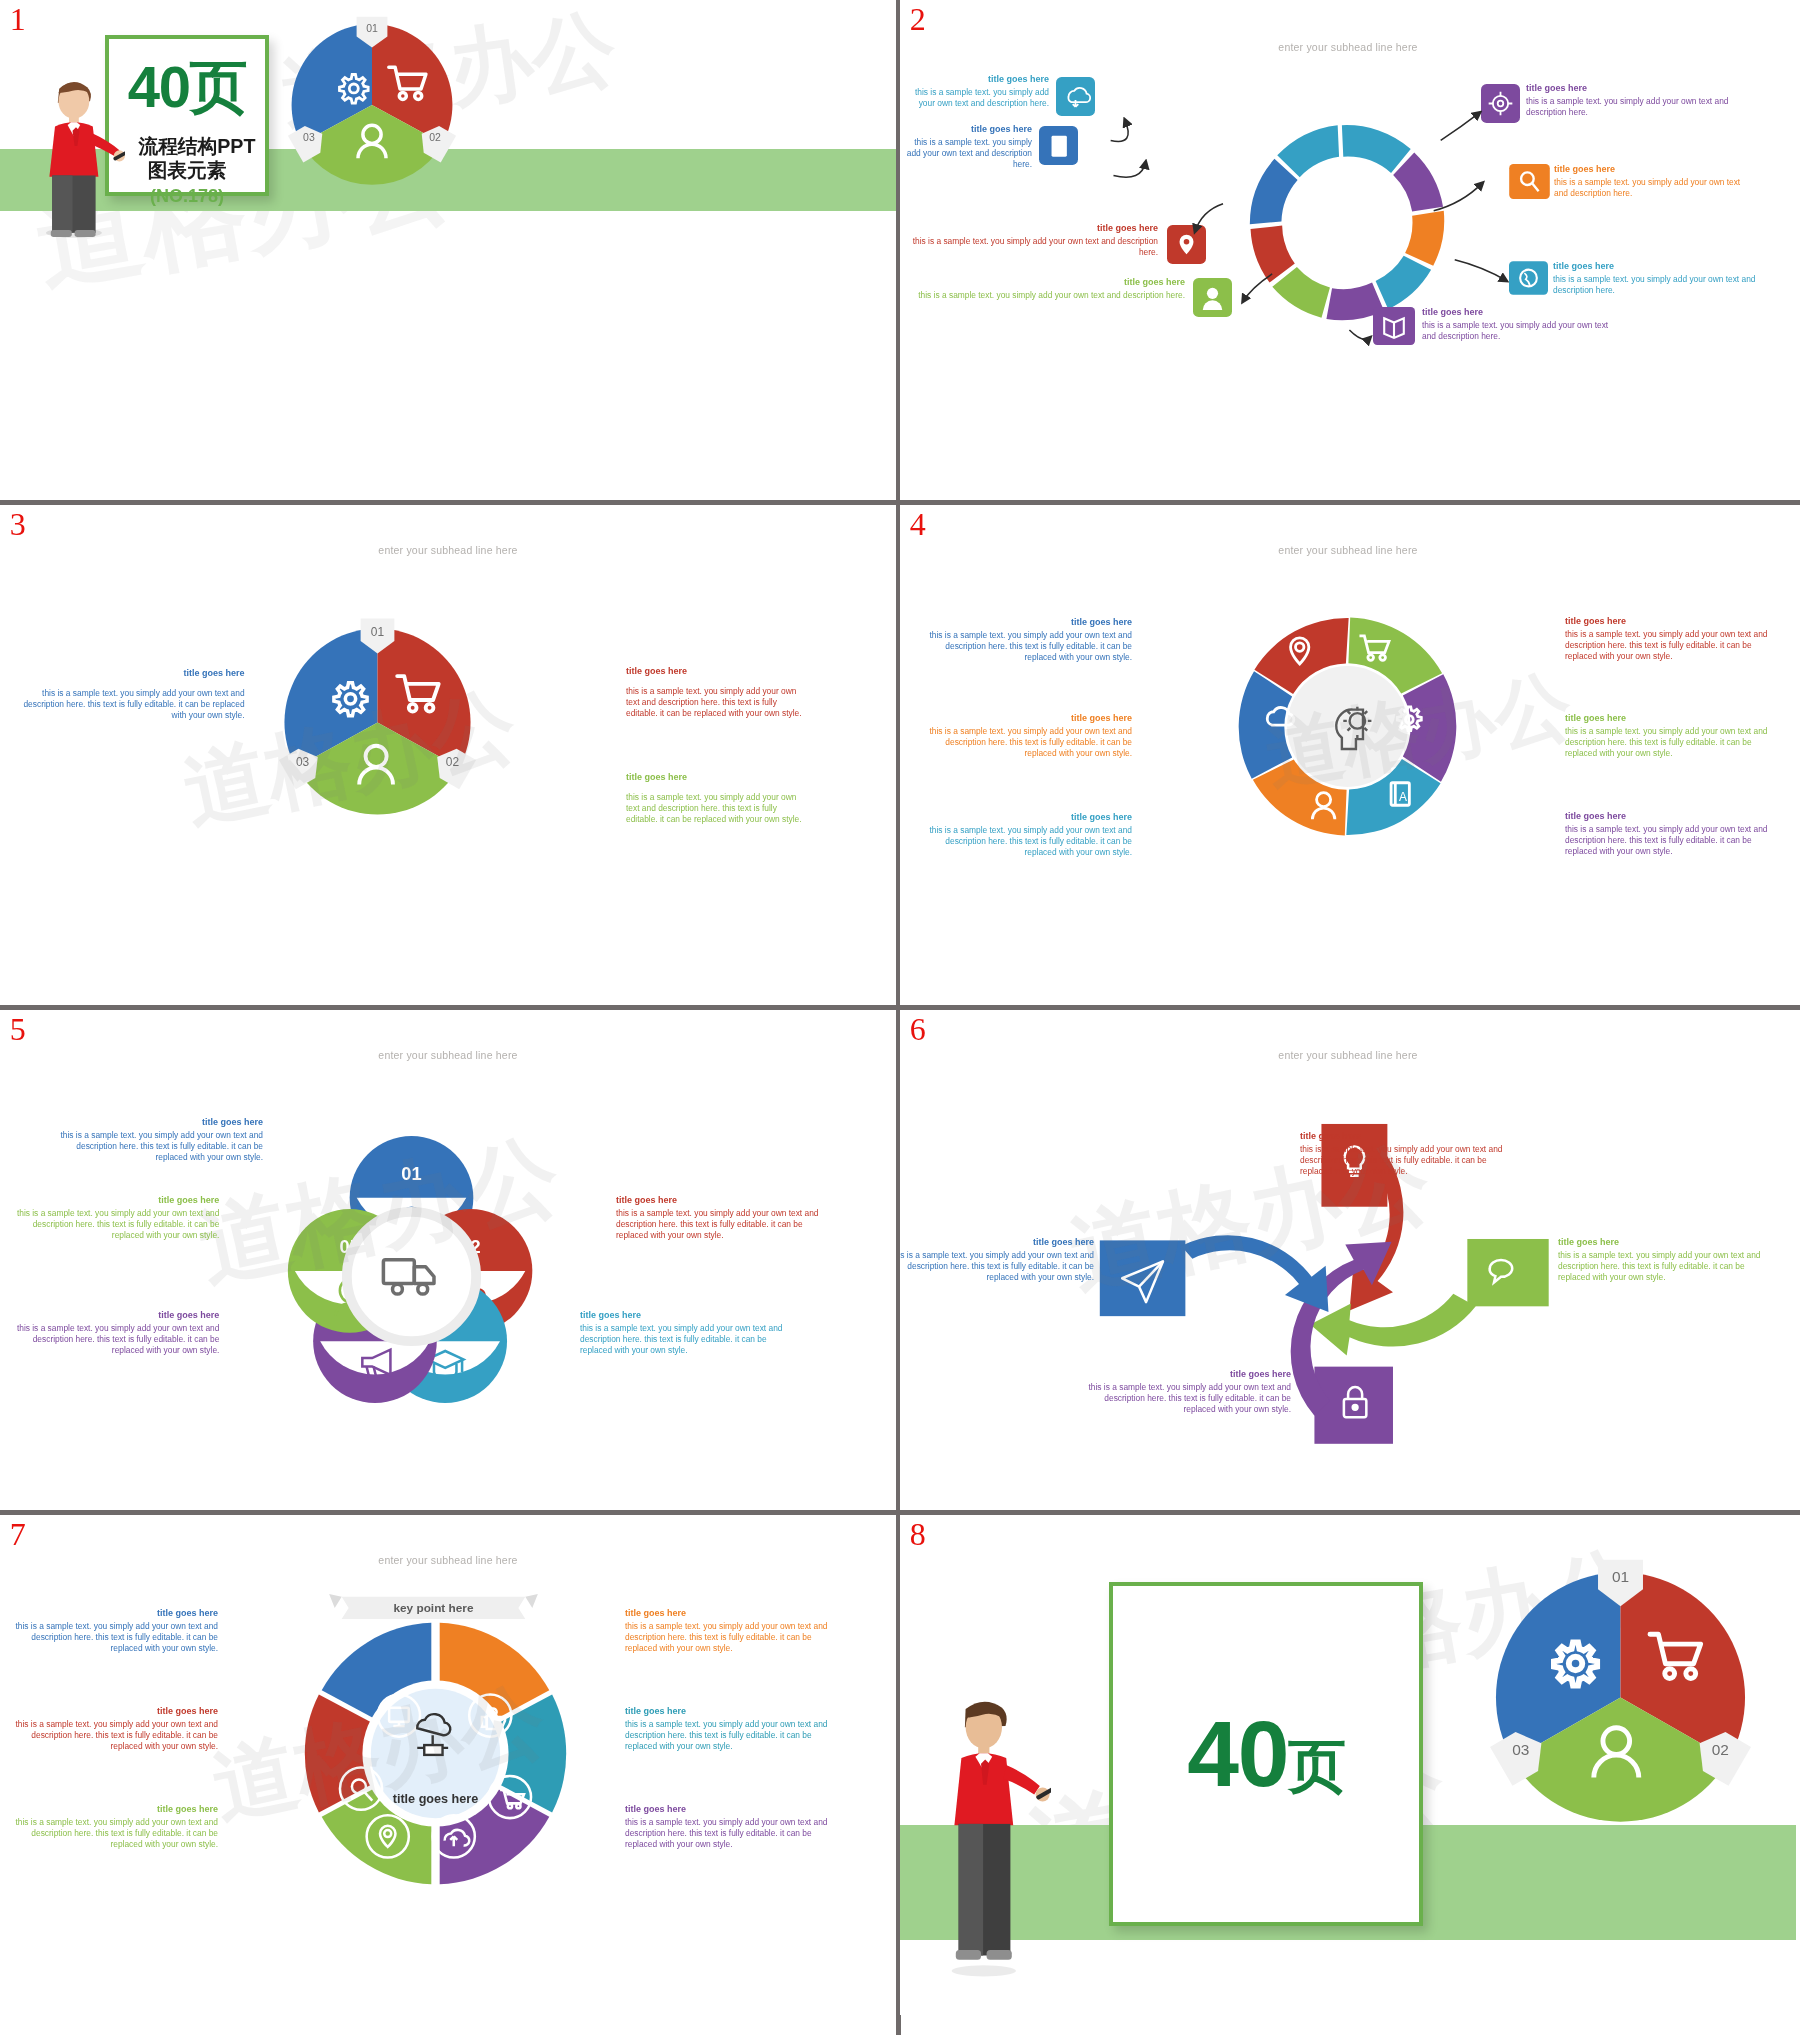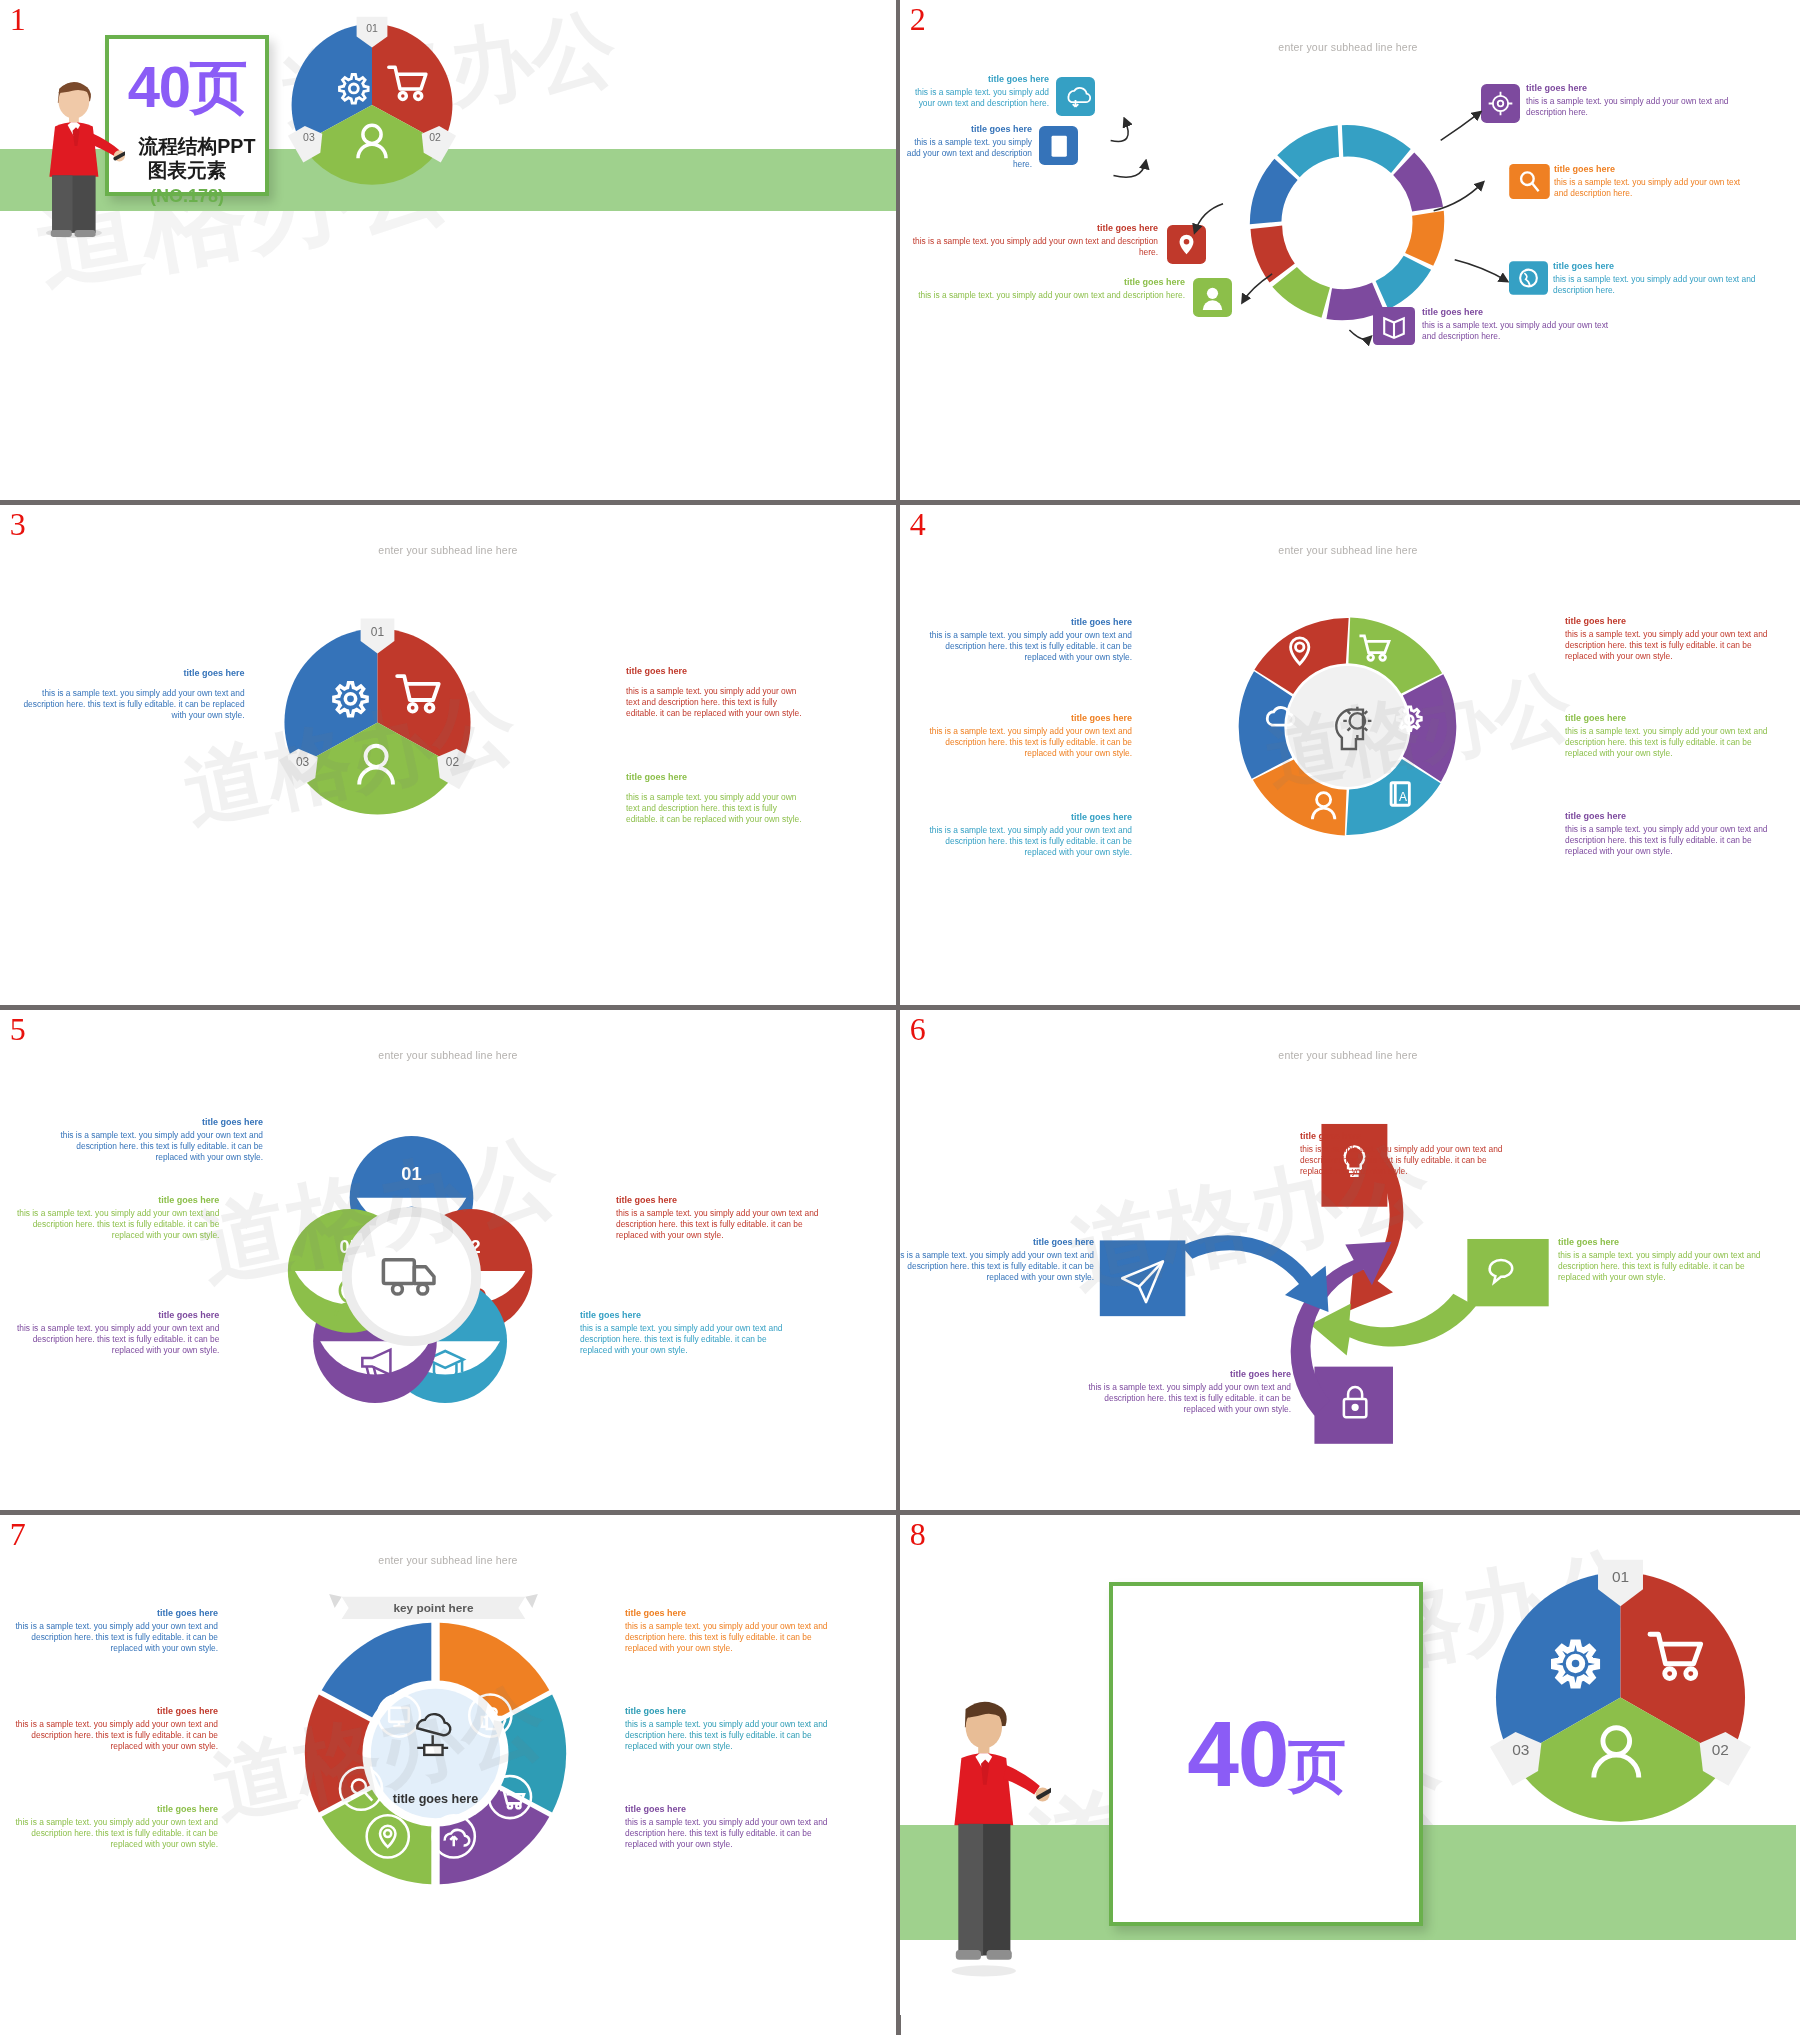--- a/index.html
+++ b/index.html
@@ -65,21 +65,21 @@
   .greenband {
     position: absolute; left: 0; width: 896px; height: 62px;
     background: #9fd18d; z-index: 2;
   }
   .greenbox {
     position: absolute; background: #fff;
     border: 4.9px solid #6ab04c; z-index: 5;
     box-shadow: 4.9px 6.3px 9.8px rgba(0,0,0,.16);
   }
   .bignum {
-    font-size: 58px; font-weight: bold; color: #8b5cf6;
+    font-size: 58px; font-weight: bold; color: #15803d;
     line-height: .95; letter-spacing: -1.4px;
   }
   .cn-line1 { font-size: 19.7px; font-weight: bold; color: #1c1c1c; line-height: 1.25; }
   .cn-line2 { font-size: 19.7px; font-weight: bold; color: #1c1c1c; line-height: 1.25; }
   .no-line  { font-size: 18px; font-weight: bold; color: #6ab04c; line-height: 1.5; }
 
   
   .figure { position: absolute; z-index: 6; }
 
   

